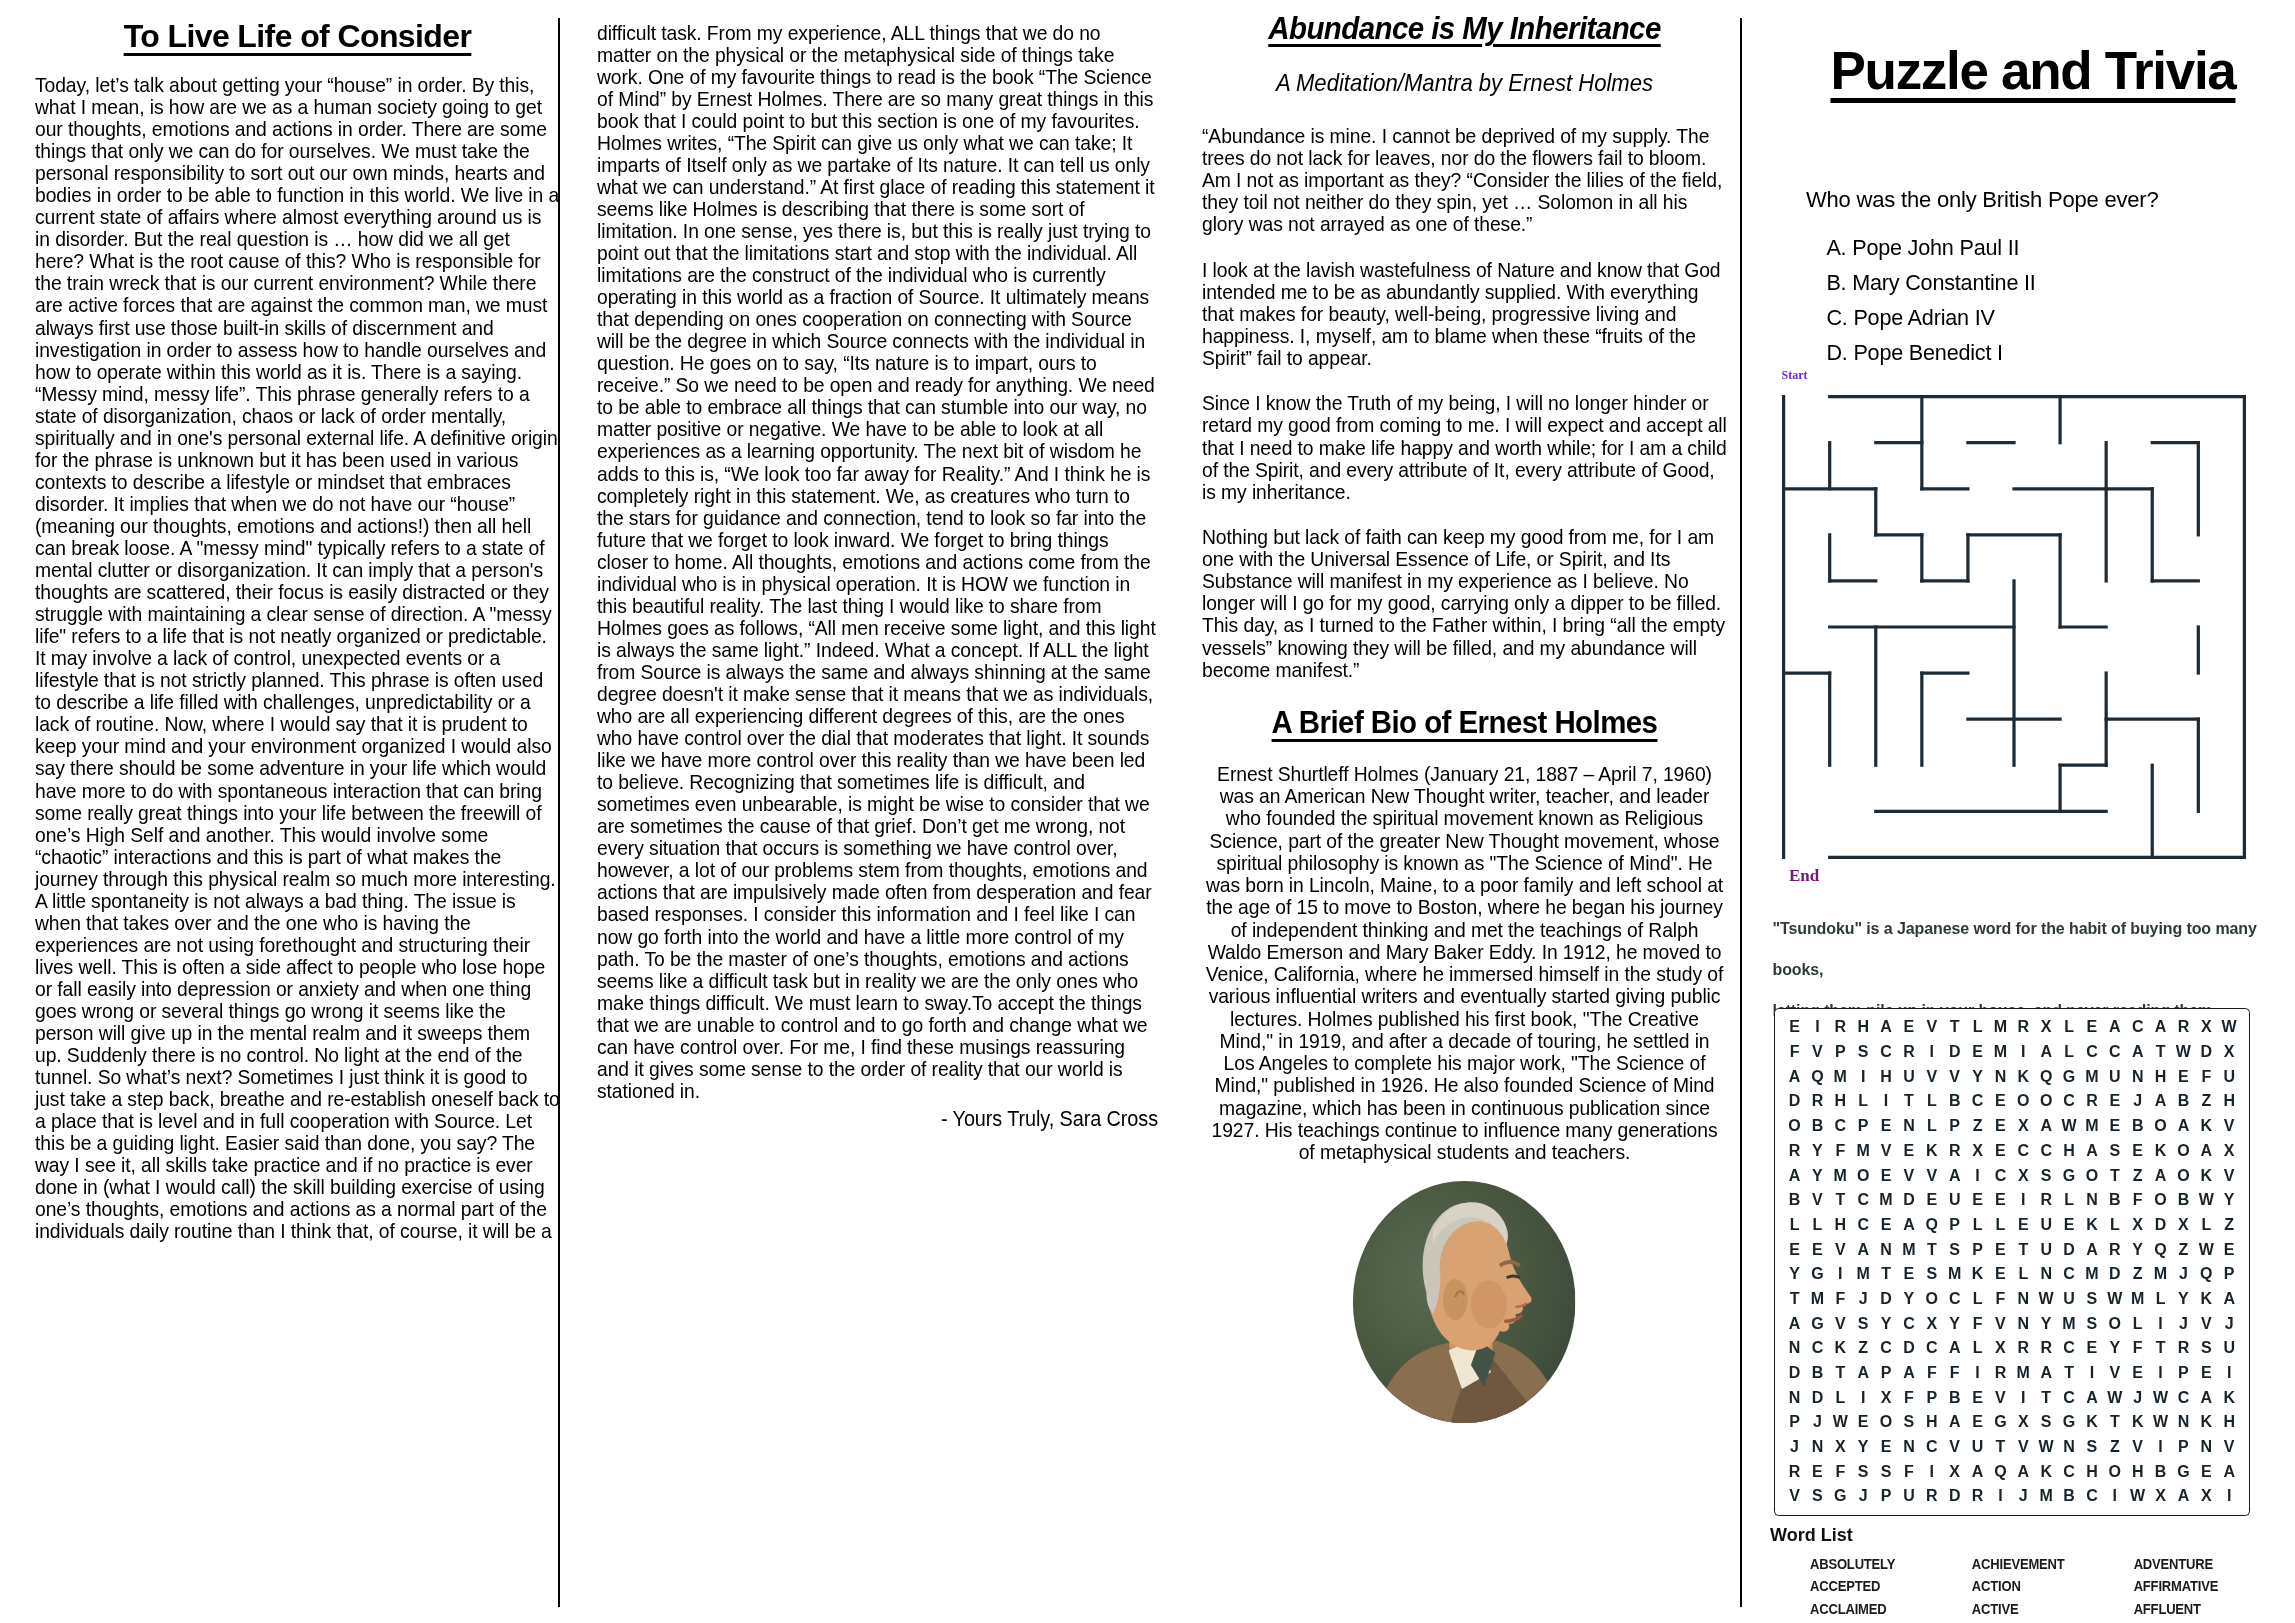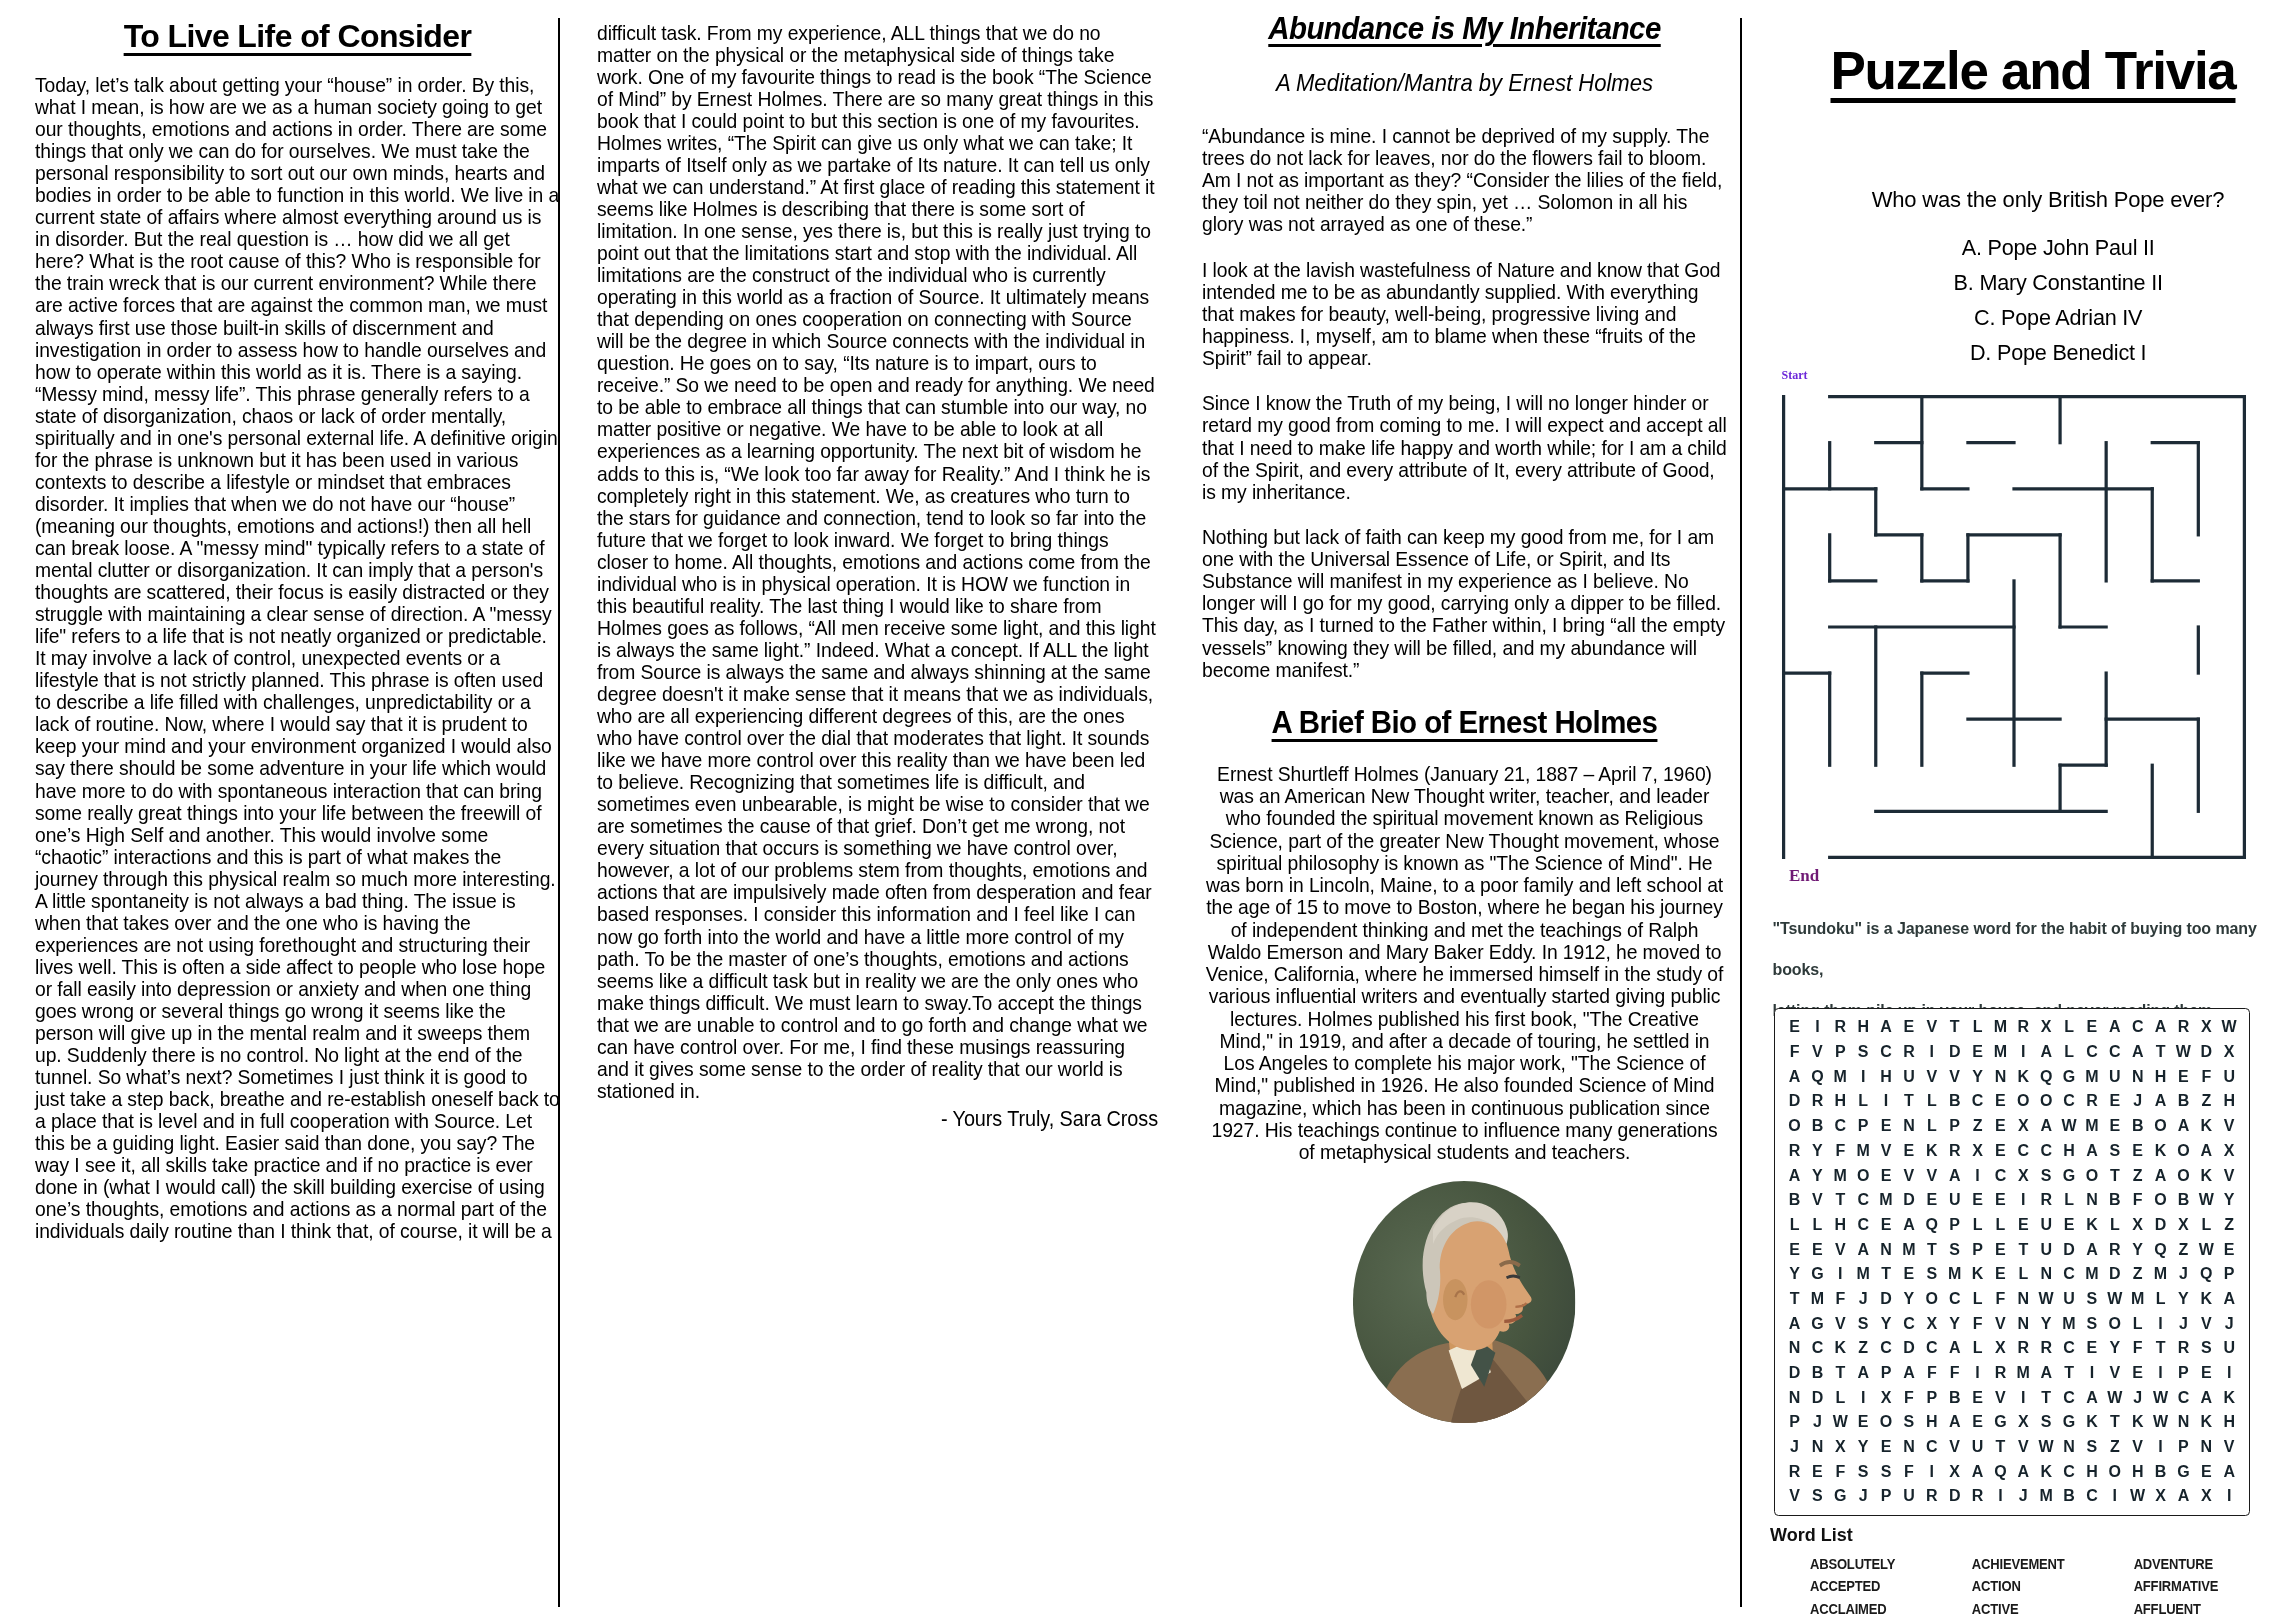--- a/index.html
+++ b/index.html
@@ -42,21 +42,21 @@
   }
   .bio-body { font-size:21px; line-height:1.06; letter-spacing:-0.1px; text-align:center; }
   .photo-wrap { margin-top:18px; text-align:center; }
   .photo-wrap svg { width:242px; height:242px; }
 
   .puzzle-title {
     position:absolute; top:11.5px; left:0; width:100%; text-align:center;
     font-size:53px; font-weight:bold; letter-spacing:-1.3px;
     text-decoration:underline; text-decoration-thickness:5.1px; text-underline-offset:9px;
   }
-  .trivia { position:absolute; top:159px; left:36px; width:484px;text-align:center; }
+  .trivia { position:absolute; top:159px; left:36px; width:484px; }
   .trivia-question { font-size:22px; letter-spacing:-0.2px; margin-bottom:18px; }
   .trivia-options div { font-size:21.6px; letter-spacing:-0.2px; line-height:1.62; margin-left:20.4px; }
 
   .maze-start { position:absolute; top:340px; left:11.5px; font-family:"Liberation Serif", serif; font-weight:600; font-size:12px; color:#6d28d9; }
   .maze-end   { position:absolute; top:838px; left:19px; font-family:"Liberation Serif", serif; font-weight:600; font-size:17px; color:#701a75; }
   #maze { position:absolute; top:363px; left:9px; width:470px; height:472px; }
 
   .tsundoku { position:absolute; top:881px; left:2.5px; width:509px;
     font-size:16px; font-weight:600; color:#2e3a3a; line-height:2.55; letter-spacing:-0.1px; }
 

